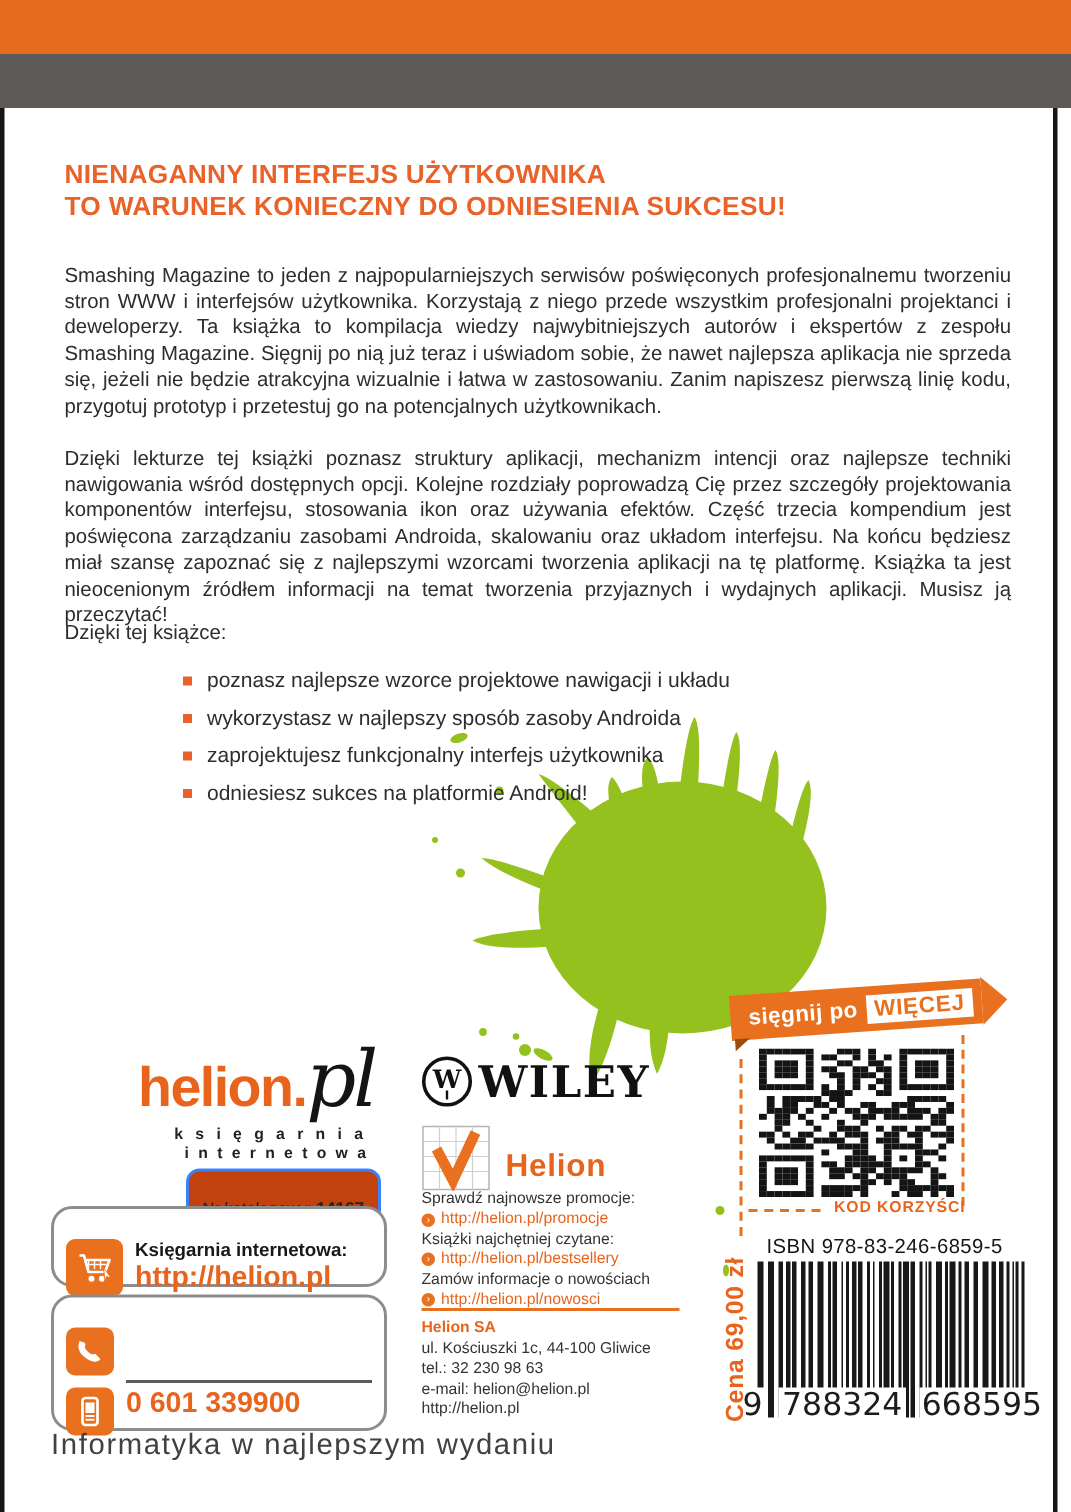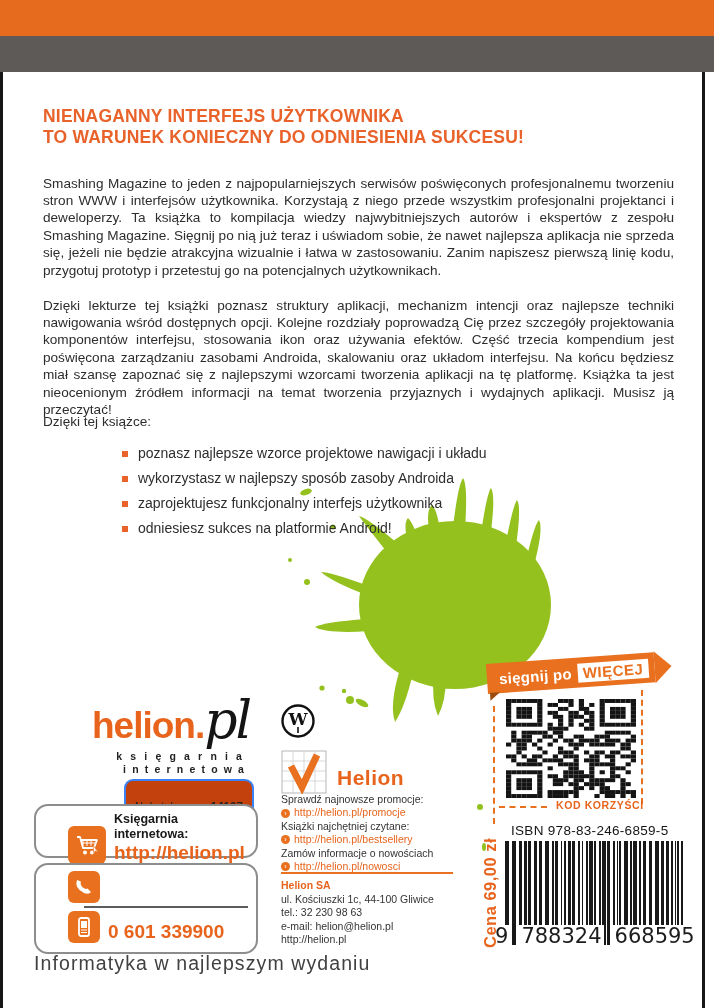--- a/index.html
+++ b/index.html
@@ -29,21 +29,21 @@
   .hlogo .dot{color:#e8641c;}
   .hlogo .tld{font-family:"DejaVu Serif",serif;font-style:italic;font-weight:400;color:#141414;font-size:52px;letter-spacing:-2px;}
   .hlogo .sub{color:#222;font-size:10.5px;font-weight:bold;line-height:13px;text-align:right;}
   .hlogo .sub.l1{letter-spacing:8.2px;}
   .hlogo .sub.l2{letter-spacing:6.2px;}
   .catalog-pill{position:absolute;left:124px;top:779px;border:2px solid #3b82f6;border-radius:9px;padding:19px 9px;font-size:11px;color:#222;background:#c2410c;z-index:2;white-space:nowrap;}
   .catalog-pill b{font-size:11.5px;}
   .cbox{position:absolute;left:34px;width:224px;border:2px solid #8d8d8d;border-radius:14px;background:#fff;z-index:2;box-sizing:border-box;}
   .cbox.store{top:804px;height:54px;}
   .cbox.phones{top:863px;height:91px;}
-  .cbox .row{display:flex;align-items:flex-end;gap:8px;padding:6px 8px 0 8px;margin-left:24px;}
+  .cbox .row{display:flex;align-items:flex-start;gap:8px;padding:20px 8px 0 8px;}
   .icon-tile{flex:0 0 auto;background:#e8701e;border-radius:6px;display:flex;align-items:center;justify-content:center;}
   .tile-38{width:38px;height:38px;}
   .tile-32{width:32px;height:32px;}
   .cbox .tcol{display:flex;flex-direction:column;}
   .cbox .t1{font-size:12.5px;font-weight:bold;color:#191919;line-height:15px;}
   .cbox .t2{font-size:19px;font-weight:bold;color:#e8641c;line-height:22px;}
   .phones .sep{margin:3px 8px 0 48px;border-top:2px solid #5c5c5c;}
   .slogan{position:absolute;left:34px;top:952px;font-size:19.5px;color:#414141;letter-spacing:1.1px;z-index:2;white-space:nowrap;}
 
   
@@ -185,20 +185,21 @@
   </div>
 
   <div class="slogan">Informatyka w najlepszym wydaniu</div>
 
   <div class="wiley">
     <svg class="mark" viewBox="0 0 38 38">
       <circle cx="19" cy="19" r="15.5" fill="none" stroke="#111" stroke-width="2.4"></circle>
       <text x="19" y="23" text-anchor="middle" font-family="DejaVu Serif,serif" font-size="17" font-weight="bold" fill="#111">W</text>
       <path d="M19 25 v6" stroke="#111" stroke-width="1.6"></path>
     </svg>
+    <span class="wtxt">WILEY</span>
   </div>
 
   <div class="hbrand">
     <svg width="46" height="44" viewBox="0 0 46 44">
       <rect x="1" y="1" width="44" height="42" fill="#fff" stroke="#b5b5b5" stroke-width="1"></rect>
       <path d="M1 11 H45 M1 21 H45 M1 31 H45 M12 1 V43 M23 1 V43 M34 1 V43" stroke="#cfcfcf" stroke-width=".8"></path>
       <path d="M10 16 L21 37 L36 5" fill="none" stroke="#e8701e" stroke-width="7" stroke-linejoin="miter"></path>
     </svg>
     <span class="btxt">Helion</span>
   </div>

